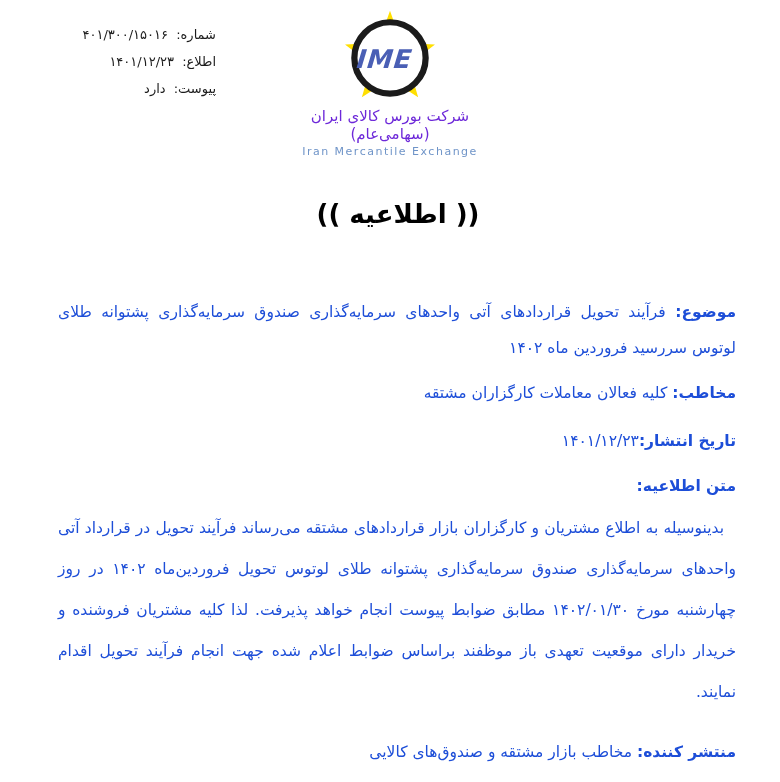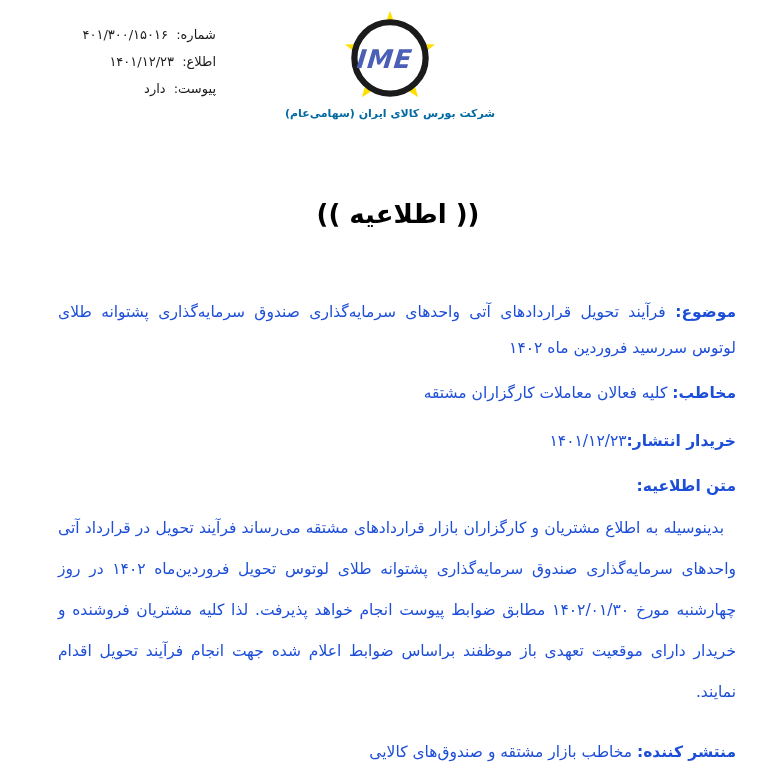--- a/index.html
+++ b/index.html
@@ -8,21 +8,21 @@
   .page { position:relative; width:780px; height:782px; background:#fff; overflow:hidden; direction:rtl; }
 
   
   .meta { position:absolute; top:27px; left:64px; width:152px; direction:rtl; text-align:right; font-size:13px; color:#1b1b1b; }
   .meta-row { margin-bottom:12px; white-space:nowrap; }
   .meta-row .lbl { margin-left:4px; }
 
   
   .logo { position:absolute; top:8px; left:50%; transform:translateX(-50%); text-align:center; width:240px; }
   .logo svg { display:block; margin:0 auto; }
-  .logo-name-fa { color:#0369a1; font-weight:bold; font-size:11px; margin-top:1px; direction:rtl; }
+  .logo-name-fa { color:#6d28d9; font-weight:normal; font-size:15px; margin-top:1px; direction:rtl; }
   .logo-name-en { color:#6f94c8; font-size:11px; letter-spacing:1.5px; margin-top:2px; direction:ltr; }
 
   
   .title { position:absolute; top:199px; left:8px; width:100%; text-align:center; font-size:26px; font-weight:bold; color:#000; }
 
   
   .content { position:absolute; top:294px; right:44px; left:58px; font-size:15.5px; color:#1d4ed8; direction:rtl; }
   .lbl-b { font-weight:bold; }
   .subject { text-align:justify; line-height:36px; }
   .audience { margin-top:9px; line-height:36px; }
@@ -54,31 +54,32 @@
   <div class="logo">
     <svg width="108" height="98" viewBox="0 0 120 110">
 
       <polygon points="60,3 72.9,39.2 110.5,40.9 80.9,63.8 91.6,100.1 60,80 28.4,100.1 39.1,63.8 9.5,40.9 47.1,39.2" fill="#ffdf00"></polygon>
 
       <circle cx="60" cy="56" r="40" fill="#ffffff" stroke-width="7" stroke="#1b1b1b"></circle>
 
       <text x="60" y="67" text-anchor="middle" font-family="DejaVu Sans, sans-serif" font-size="29" font-weight="bold" font-style="italic" letter-spacing="1" transform="skewX(-6)" fill="#4a5fb5">IME</text>
     </svg>
     <div class="logo-name-fa">شرکت بورس کالای ایران (سهامی‌عام)</div>
+    <div class="logo-name-en">Iran Mercantile Exchange</div>
   </div>
 
   <div class="title">(( اطلاعیه ))</div>
 
   <div class="content">
 
     <p class="subject"><span class="lbl-b">موضوع:</span> <span>فرآیند تحویل قراردادهای آتی واحدهای سرمایه‌گذاری صندوق سرمایه‌گذاری پشتوانه طلای لوتوس سررسید فروردین ماه ۱۴۰۲</span></p>
 
     <p class="audience"><span class="lbl-b">مخاطب:</span> <span>کلیه فعالان معاملات کارگزاران مشتقه</span></p>
 
-    <p class="pubdate"><span class="lbl-b">خریدار انتشار:</span><span>۱۴۰۱/۱۲/۲۳</span></p>
+    <p class="pubdate"><span class="lbl-b">تاریخ انتشار:</span><span>۱۴۰۱/۱۲/۲۳</span></p>
 
     <p class="body-label">متن اطلاعیه:</p>
 
     <p class="body-par">بدینوسیله به اطلاع مشتریان و کارگزاران بازار قراردادهای مشتقه می‌رساند فرآیند تحویل در قرارداد آتی واحدهای سرمایه‌گذاری صندوق سرمایه‌گذاری پشتوانه طلای لوتوس تحویل فروردین‌ماه ۱۴۰۲ در روز چهارشنبه مورخ ۱۴۰۲/۰۱/۳۰ مطابق ضوابط پیوست انجام خواهد پذیرفت. لذا کلیه مشتریان فروشنده و خریدار دارای موقعیت تعهدی باز موظفند براساس ضوابط اعلام شده جهت انجام فرآیند تحویل اقدام نمایند.</p>
 
     <p class="publisher"><span class="lbl-b">منتشر کننده:</span> <span>مخاطب بازار مشتقه و صندوق‌های کالایی</span></p>
 
   </div>
 </div>
 

